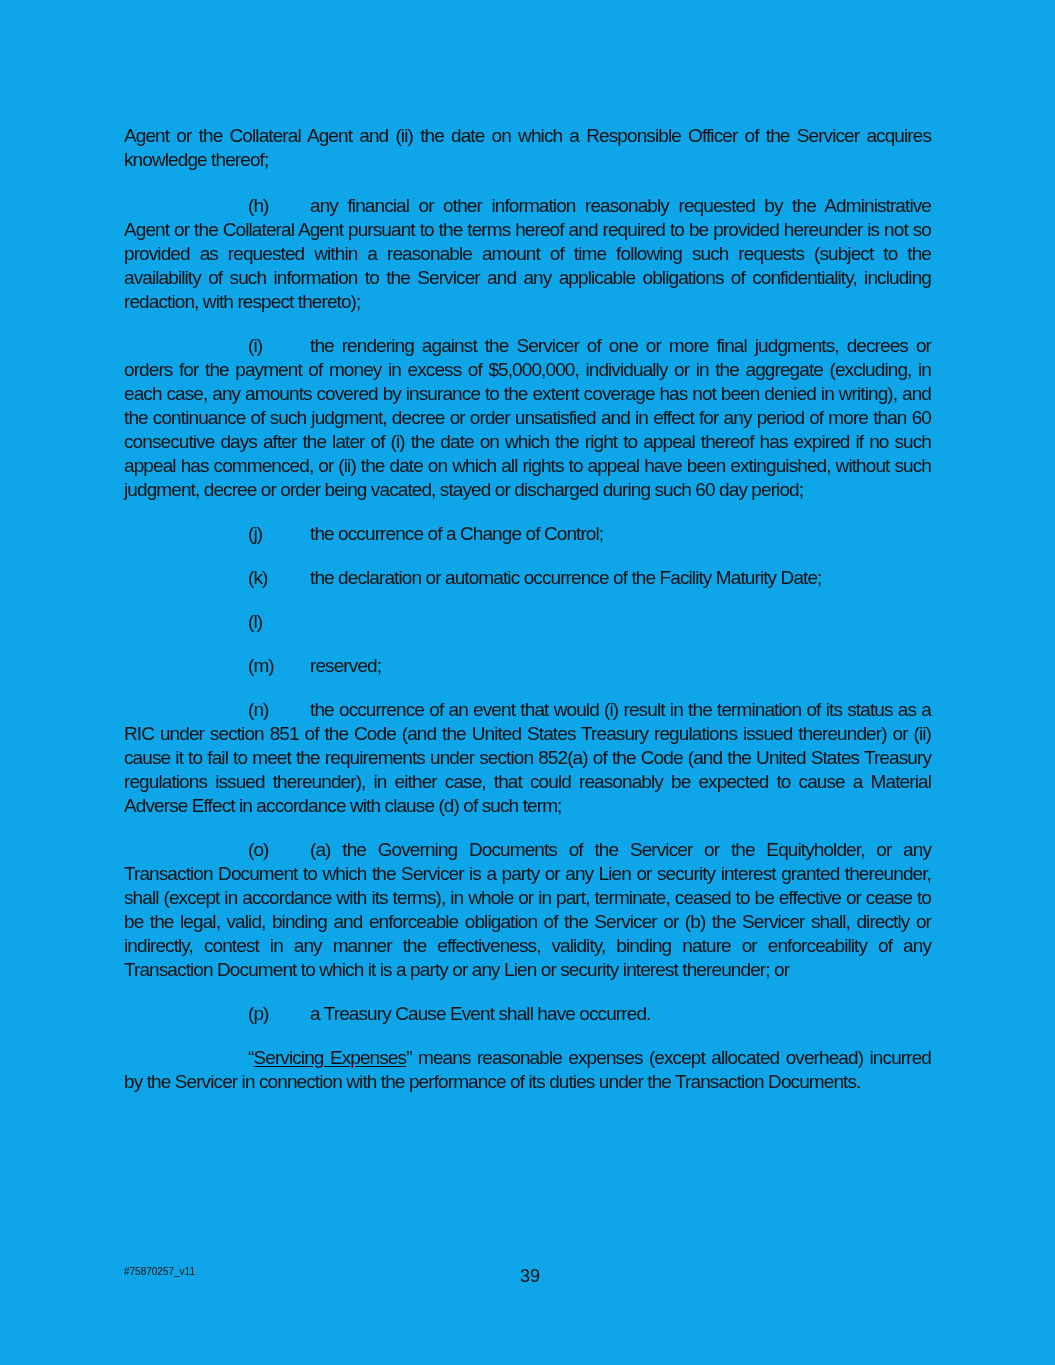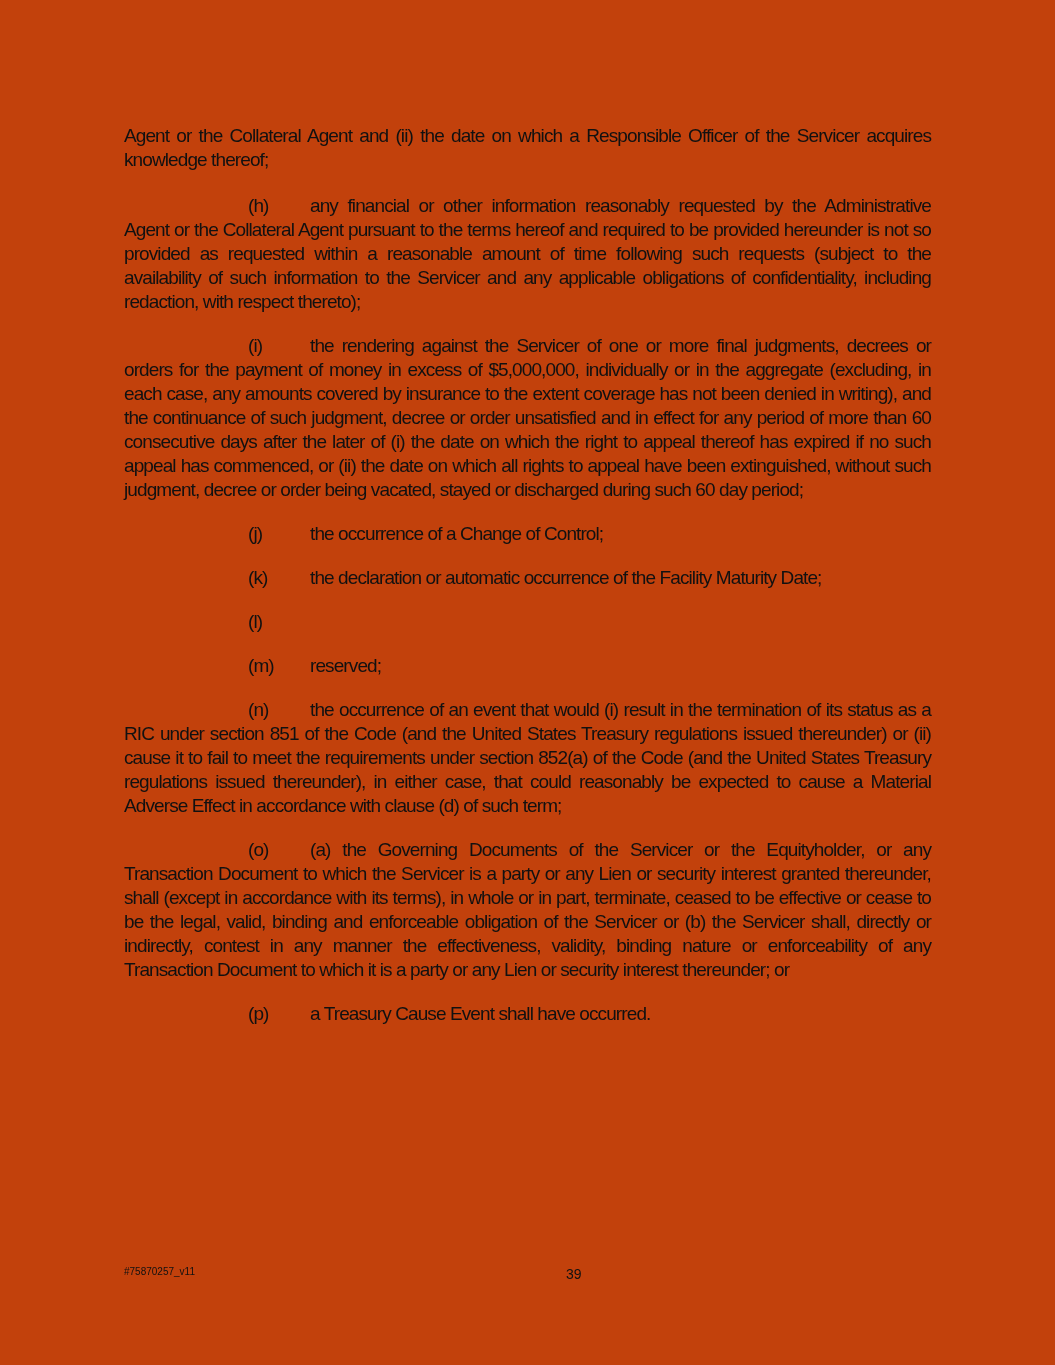--- a/index.html
+++ b/index.html
@@ -1,17 +1,17 @@
 <!DOCTYPE html>
 <html><head>
 <meta charset="utf-8">
 <style>
   html, body { margin: 0; padding: 0; background: #ffffff; }
   body { width: 1055px; height: 1365px; position: relative; overflow: hidden; }
-  .page { position: absolute; left: 0; top: 0; width: 1055px; height: 1365px; background: #c2410c; }
+  .page { position: absolute; left: 0; top: 0; width: 1055px; height: 1365px; background: #0ea5e9; }
   .content {
     position: absolute; left: 124px; top: 124px; width: 807px;
     color: #111;
     font-family: "Liberation Sans", sans-serif;
   }
   .para {
     font-size: 19px;
     line-height: 24px;
     text-align: justify;
     letter-spacing: -0.9px;
@@ -28,21 +28,21 @@
     display: flex;
   }
   .item .lbl { width: 62px; flex: none; }
   .u { text-decoration: underline; text-underline-offset: 2px; }
   .footer-id {
     position: absolute; left: 124px; top: 1266px;
     font-family: "Liberation Sans", sans-serif; font-size: 10px; color: #111;
   }
   .footer-page {
     position: absolute; left: 520px; top: 1266px;
-    font-family: "Liberation Sans", sans-serif; font-size: 14px; color: #111; margin-left: 46px;
+    font-family: "Liberation Sans", sans-serif; font-size: 18px; color: #111;
   }
 </style>
 </head>
 <body>
 
 <div class="page">
   <div class="content">
 
     <p class="para first">Agent or the Collateral Agent and (ii) the date on which a Responsible Officer of the Servicer acquires knowledge thereof;</p>
 
@@ -72,18 +72,19 @@
     <p class="para indent"><span class="lbl">(n)</span><span>the occurrence of an event that would (i) result in the termination of its status as a RIC under section 851 of the Code (and the United States Treasury regulations issued thereunder) or (ii) cause it to fail to meet the requirements under section 852(a) of the Code (and the United States Treasury regulations issued thereunder), in either case, that could reasonably be expected to cause a Material Adverse Effect in accordance with clause (d) of such term;</span></p>
 
     <p class="para indent"><span class="lbl">(o)</span><span>(a) the Governing Documents of the Servicer or the Equityholder, or any Transaction Document to which the Servicer is a party or any Lien or security interest granted thereunder, shall (except in accordance with its terms), in whole or in part, terminate, ceased to be effective or cease to be the legal, valid, binding and enforceable obligation of the Servicer or (b) the Servicer shall, directly or indirectly, contest in any manner the effectiveness, validity, binding nature or enforceability of any Transaction Document to which it is a party or any Lien or security interest thereunder; or</span></p>
 
     <div class="item">
         <span class="lbl">(p)</span>
         <span>a Treasury Cause Event shall have occurred.</span>
       </div>
 
 
+    <p class="para indent"><span>“</span><span class="u">Servicing Expenses</span><span>”</span><span> means reasonable expenses (except allocated overhead) incurred by the Servicer in connection with the performance of its duties under the Transaction Documents.</span></p>
 
   </div>
 
   <div class="footer-id">#75870257_v11</div>
   <div class="footer-page">39</div>
 </div>
 
 </body></html>

